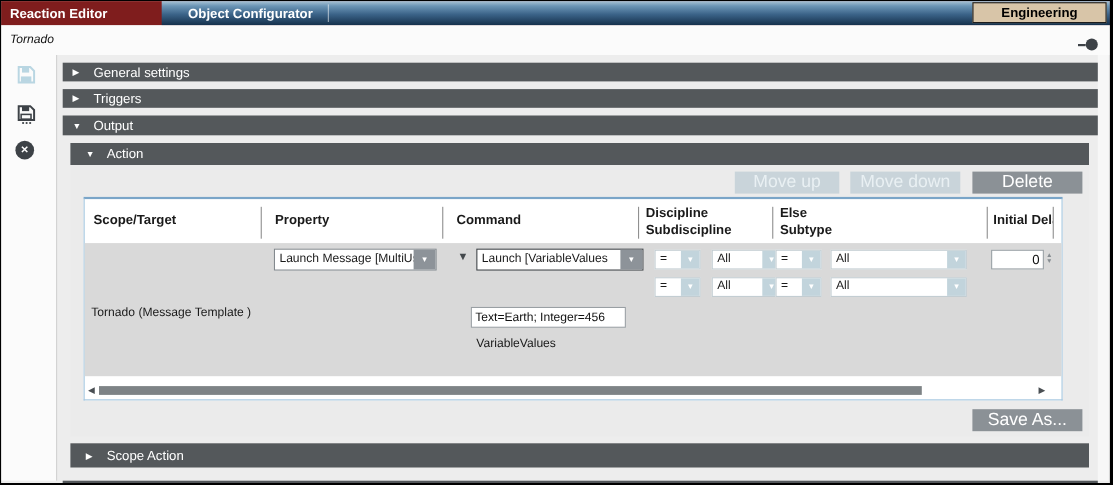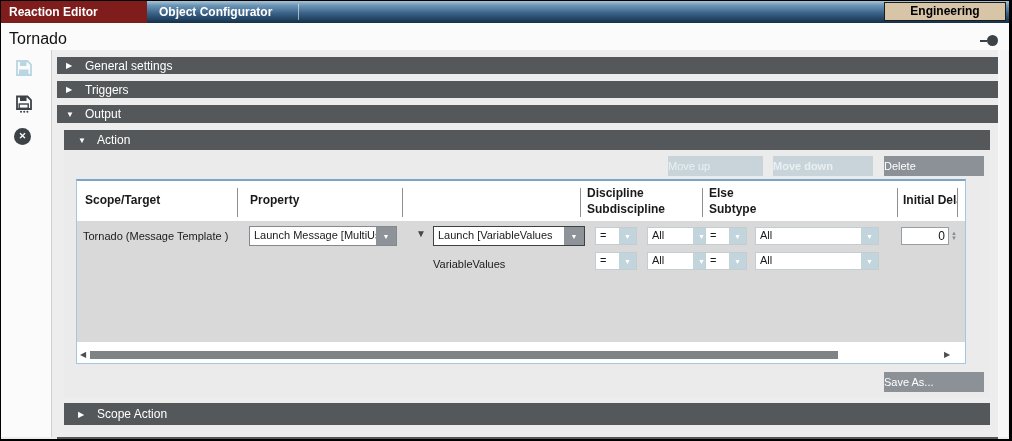--- a/index.html
+++ b/index.html
@@ -8,29 +8,29 @@
   .frame{position:absolute;inset:0;border:1px solid #000;border-right:3px solid #000;
          border-bottom:2px solid #000;pointer-events:none;z-index:60;}
 
   
   .titlebar{position:absolute;left:1px;top:1px;width:1008px;height:22px;background:#7f1d1d;}
   .tab-active{position:absolute;left:8px;top:0;height:22px;line-height:22px;color:#fff;
               font-weight:bold;font-size:12px;}
   .bluebar{position:absolute;left:146px;top:0;width:862px;height:22px;
            background:linear-gradient(180deg,#a9c4d6 0%,#6c96b6 20%,#3b6388 55%,#14304b 100%);}
   .tab-config{position:absolute;left:0;top:0;width:150px;height:22px;line-height:22px;
-              padding-left:12px;color:#fff;font-weight:bold;font-size:12px;box-sizing:border-box;}
+              padding-left:24px;color:#fff;font-weight:bold;font-size:12px;box-sizing:border-box;}
   .tab-sep{position:absolute;left:151px;top:3px;width:1px;height:16px;background:rgba(255,255,255,.55);}
   .engineering{position:absolute;right:3px;top:1px;width:122px;height:19px;background:#d8c5a8;
                border:1px solid #1c1c1c;box-sizing:border-box;text-align:center;font-weight:bold;
                font-size:12px;color:#000;line-height:16px;}
 
   
   .objectbar{position:absolute;left:1px;top:23px;width:1008px;height:27px;background:#fbfbfb;}
-  .object-name{position:absolute;left:8px;top:7px;font-size:16px;color:#111;}
+  .object-name{position:absolute;left:8px;top:7px;font-size:11px;color:#111;font-style:italic;}
   .pin{position:absolute;right:11px;top:12px;display:flex;align-items:center;}
   .pin-line{width:7px;height:2px;background:#3d4247;}
   .pin-dot{width:11px;height:11px;border-radius:50%;background:#3d4247;}
 
   
   .sidebar{position:absolute;left:1px;top:50px;width:51px;height:387px;background:#fbfbfb;
            border-right:1px solid #cfcfcf;box-sizing:border-box;}
   .icon-btn{position:absolute;left:13px;}
   .icon-x{width:17px;height:17px;border-radius:50%;background:#3d4247;color:#fff;font-size:9px;
           font-weight:bold;text-align:center;line-height:17px;}
@@ -43,43 +43,43 @@
   #bar-general{left:57px;top:57px;width:941px;height:17px;}
   #bar-triggers{left:57px;top:81px;width:941px;height:17px;}
   #bar-output{left:57px;top:105px;width:941px;height:18px;}
   #bar-action{left:64px;top:130px;width:926px;height:20px;}
   #bar-else{left:64px;top:403px;width:926px;height:22px;}
   .bar-cut{position:absolute;left:57px;top:437px;width:941px;height:3px;background:#54585b;}
   .vtrack{position:absolute;left:998px;top:50px;width:10px;height:387px;background:#f7f7f7;}
 
   
   .panel{position:absolute;left:64px;top:150px;width:926px;height:247px;background:#ebebeb;}
-  .btn{position:absolute;height:20px;font-size:11px;text-align:left;line-height:20px;}
+  .btn{position:absolute;height:20px;font-size:16px;text-align:center;line-height:20px;}
   .btn.disabled{background:#c9d4da;color:#e9f0f3;}
   .btn.enabled{background:#8b9196;color:#fff;}
   #btn-moveup{left:604px;top:6px;width:95px;}
-  #btn-movedown{left:709px;top:6px;width:100px;font-weight:bold;}
+  #btn-movedown{left:709px;top:6px;width:100px;}
   #btn-delete{left:820px;top:6px;width:100px;}
   #btn-saveas{left:820px;top:222px;width:100px;}
 
   
   .table{position:absolute;left:12px;top:29px;width:888px;height:182px;background:#fff;
          border:1px solid #a4c7e0;border-top:2px solid #7aa5c8;}
   .th{position:absolute;font-size:12px;font-weight:bold;color:#1a1a1a;white-space:nowrap;}
   #th-scope{left:8px;top:0;line-height:38px;}
   #th-property{left:173px;top:0;line-height:38px;}
   #th-command{left:338px;top:0;line-height:38px;}
   #th-discipline{left:510px;top:5px;}
   #th-subdiscipline{left:510px;top:21px;}
   #th-type{left:632px;top:5px;}
   #th-subtype{left:632px;top:21px;}
   #th-delay{left:826px;top:0;line-height:38px;width:54px;overflow:hidden;}
   .vline{position:absolute;top:7px;height:29px;width:1px;background:#909090;}
   .rows{position:absolute;left:0;top:40px;width:888px;height:121px;background:#d9d9d9;}
-  .cell-text{position:absolute;font-size:11px;color:#1a1a1a;white-space:nowrap;}
+  .cell-text{position:absolute;font-size:11px;color:#1a1a1a;white-space:nowrap;margin-top:48px;}
   #scope-text{left:6px;top:49px;}
   #vv-label{left:356px;top:77px;}
 
   
   .dd{position:absolute;display:flex;background:#fff;border:1px solid #83898e;box-sizing:border-box;height:20px;}
   .dd-val{flex:1;font-size:11px;padding:2px 4px;overflow:hidden;white-space:nowrap;color:#1a1a1a;}
   .dd-btn{width:20px;background:#8d9399;color:#fff;font-size:7px;display:flex;align-items:center;
           justify-content:center;flex:none;}
   .dd.focused{border:1px solid #3c4145;}
   .dd-sm{height:18px;border:1px solid #c3cdd2;}
@@ -181,20 +181,21 @@
 
   <div class="panel">
     <div class="btn disabled" id="btn-moveup">Move up</div>
     <div class="btn disabled" id="btn-movedown">Move down</div>
     <div class="btn enabled" id="btn-delete">Delete</div>
 
     <div class="table">
 
       <div class="th" id="th-scope">Scope/Target</div>
       <div class="th" id="th-property">Property</div>
+      <div class="th" id="th-command">Command</div>
       <div class="th" id="th-discipline">Discipline</div>
       <div class="th" id="th-subdiscipline">Subdiscipline</div>
       <div class="th" id="th-type">Else</div>
       <div class="th" id="th-subtype">Subtype</div>
       <div class="th" id="th-delay">Initial Delay</div>
       <div class="vline" style="left:160px;"></div>
       <div class="vline" style="left:325px;"></div>
       <div class="vline" style="left:503px;"></div>
       <div class="vline" style="left:625px;"></div>
       <div class="vline" style="left:820px;"></div>
@@ -247,20 +248,21 @@
       </div>
       <div class="dd dd-sm" id="dd-st-op">
         <span class="dd-val">=</span>
         <span class="dd-btn">▼</span>
       </div>
       <div class="dd dd-sm" id="dd-st-all">
         <span class="dd-val">All</span>
         <span class="dd-btn">▼</span>
       </div>
 
+      <input id="vv-input" value="Text=Earth; Integer=456" style="">
 
       <div class="sb-arrow" id="sb-left">◀</div>
       <div class="sb-thumb"></div>
       <div class="sb-arrow" id="sb-right">▶</div>
     </div>
 
     <div class="btn enabled" id="btn-saveas">Save As...</div>
   </div>
 
   <div class="bar bar-inner" id="bar-else">

